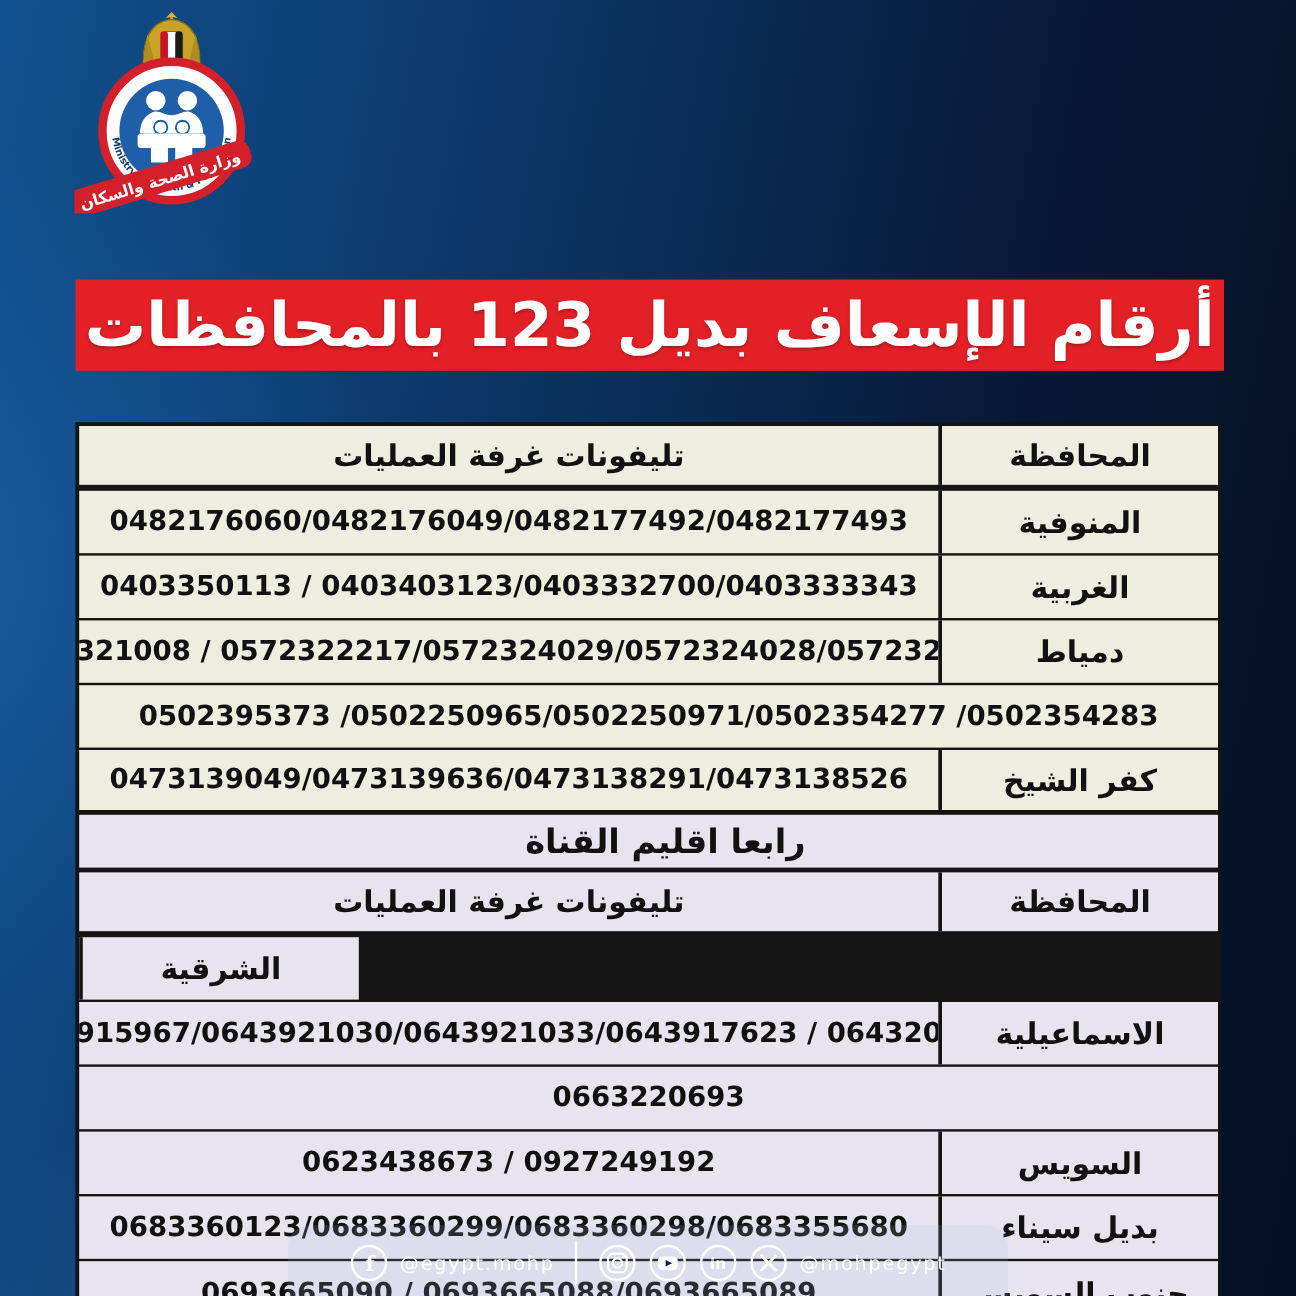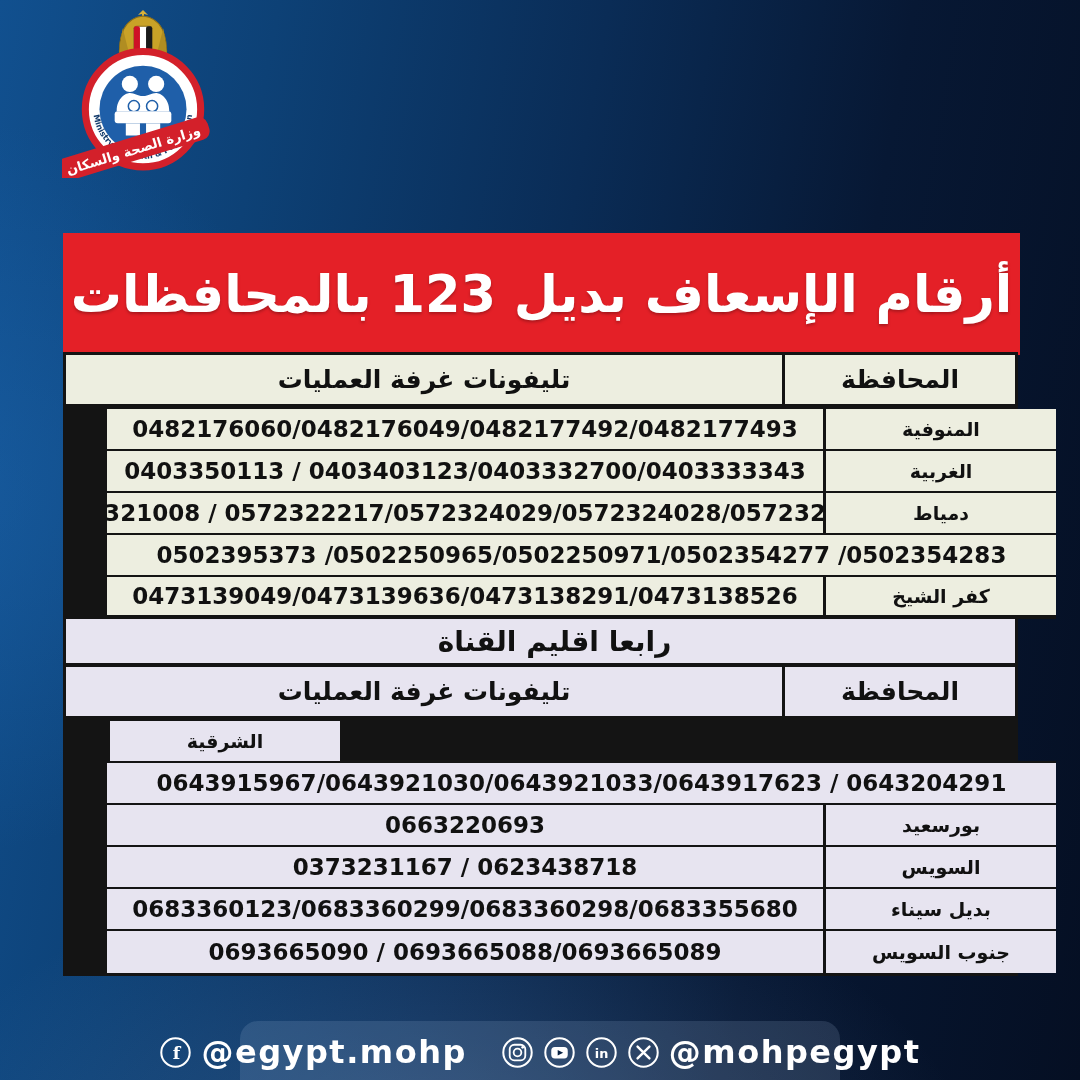--- a/index.html
+++ b/index.html
@@ -12,68 +12,68 @@
       radial-gradient(ellipse 900px 500px at 40% 108%, rgba(110,150,200,0.28), rgba(110,150,200,0) 60%),
       radial-gradient(ellipse 700px 600px at -8% 45%, rgba(30,105,180,0.50), rgba(30,105,180,0) 62%),
       linear-gradient(100deg, #11508f 0%, #0d4176 22%, #0a2c56 48%, #071834 72%, #050f23 100%);
   }
 
   
   .logo { position:absolute; left:62px; top:6px; width:162px; height:172px; }
 
   
   .banner {
-    position:absolute; left:63px; top:233px; width:957px; height:122px;
+    position:absolute; left:63px; top:233px; width:957px; height:76px;
     background:#e42027; display:flex; align-items:center; justify-content:center;
   }
   .banner-title {
     color:#ffffff; font-weight:bold; font-size:51px; direction:rtl;
     text-align:center; line-height:1; letter-spacing:0.5px;
     text-shadow:0 2px 3px rgba(0,0,0,0.25);
   }
 
   
   .tbl {
     position:absolute; left:63px; top:352px; width:955px;
     border:3px solid #141414; background:#141414;
   }
   .row { display:flex; width:100%; }
   .bb2 { border-bottom:2px solid #141414; }
   .bb4 { border-bottom:4px solid #141414; }
   .bb5 { border-bottom:5px solid #141414; }
   .h-head { height:54px; }
-  .h-data { height:42px;margin-left:41px; }
+  .h-data { height:54px; }
   .h-sect { height:48px; }
   .bg1 { background:#edeee0; }
   .bg2 { background:#e7e4f0; }
   .cell-phones {
     flex:1; display:flex; align-items:center; justify-content:center;
     overflow:hidden; direction:ltr; white-space:nowrap;
     font-weight:bold; font-size:23px; color:#111;
   }
   .cell-gov {
     width:233px; flex:0 0 233px; border-left:3px solid #141414;
     display:flex; align-items:center; justify-content:center;
-    direction:rtl; font-weight:bold; font-size:19px; color:#111;
+    direction:rtl; font-weight:bold; font-size:25px; color:#111;
   }
   .cell-head { font-size:25px; }
   .cell-sect {
     flex:1; display:flex; align-items:center; justify-content:center;
     direction:rtl; font-weight:bold; font-size:28px; color:#111;padding-left:28px;
   }
 
   
   .footer-panel {
     position:absolute; left:240px; top:1021px; width:600px; height:76px;
     background:rgba(165,190,225,0.16); border-radius:18px;
     display:flex; align-items:center; justify-content:center; gap:9px;
     padding-bottom:14px;
   }
   .handle {
-    color:#ffffff; font-weight:bold; font-size:32px; letter-spacing:1.5px;
+    color:#ffffff; font-weight:normal; font-size:16px; letter-spacing:1.5px;
     white-space:nowrap;
   }
   .soc { width:33px; height:33px; flex:0 0 auto; }
   .v-divider { width:2px; height:36px; background:#ffffff; opacity:0.9; margin:0 8px; }
 </style>
 </head>
 <body>
 
 <div class="canvas">
 
@@ -156,27 +156,27 @@
     <div class="row h-head bb5">
       <div class="cell-phones cell-head bg2">تليفونات غرفة العمليات</div>
       <div class="cell-gov cell-head bg2">المحافظة</div>
     </div>
 
     <div class="row h-data bb2">
       <div class="cell-gov bg2">الشرقية</div>
     </div>
     <div class="row h-data bb2">
       <div class="cell-phones bg2">0643915967/0643921030/0643921033/0643917623 / 0643204291</div>
+      <div class="cell-gov bg2">الاسماعيلية</div>
     </div>
     <div class="row h-data bb2">
       <div class="cell-phones bg2">0663220693</div>
-      <div class="cell-gov bg2">بورسعيد</div>
-    </div>
-    <div class="row h-data bb2">
-      <div class="cell-phones bg2">0373231167 / 0623438718</div>
+    </div>
+    <div class="row h-data bb2">
+      <div class="cell-phones bg2">0623438673 / 0927249192</div>
       <div class="cell-gov bg2">السويس</div>
     </div>
     <div class="row h-data bb2">
       <div class="cell-phones bg2">0683360123/0683360299/0683360298/0683355680</div>
       <div class="cell-gov bg2">بديل سيناء</div>
     </div>
     <div class="row h-data">
       <div class="cell-phones bg2">0693665090 / 0693665088/0693665089</div>
       <div class="cell-gov bg2">جنوب السويس</div>
     </div>

